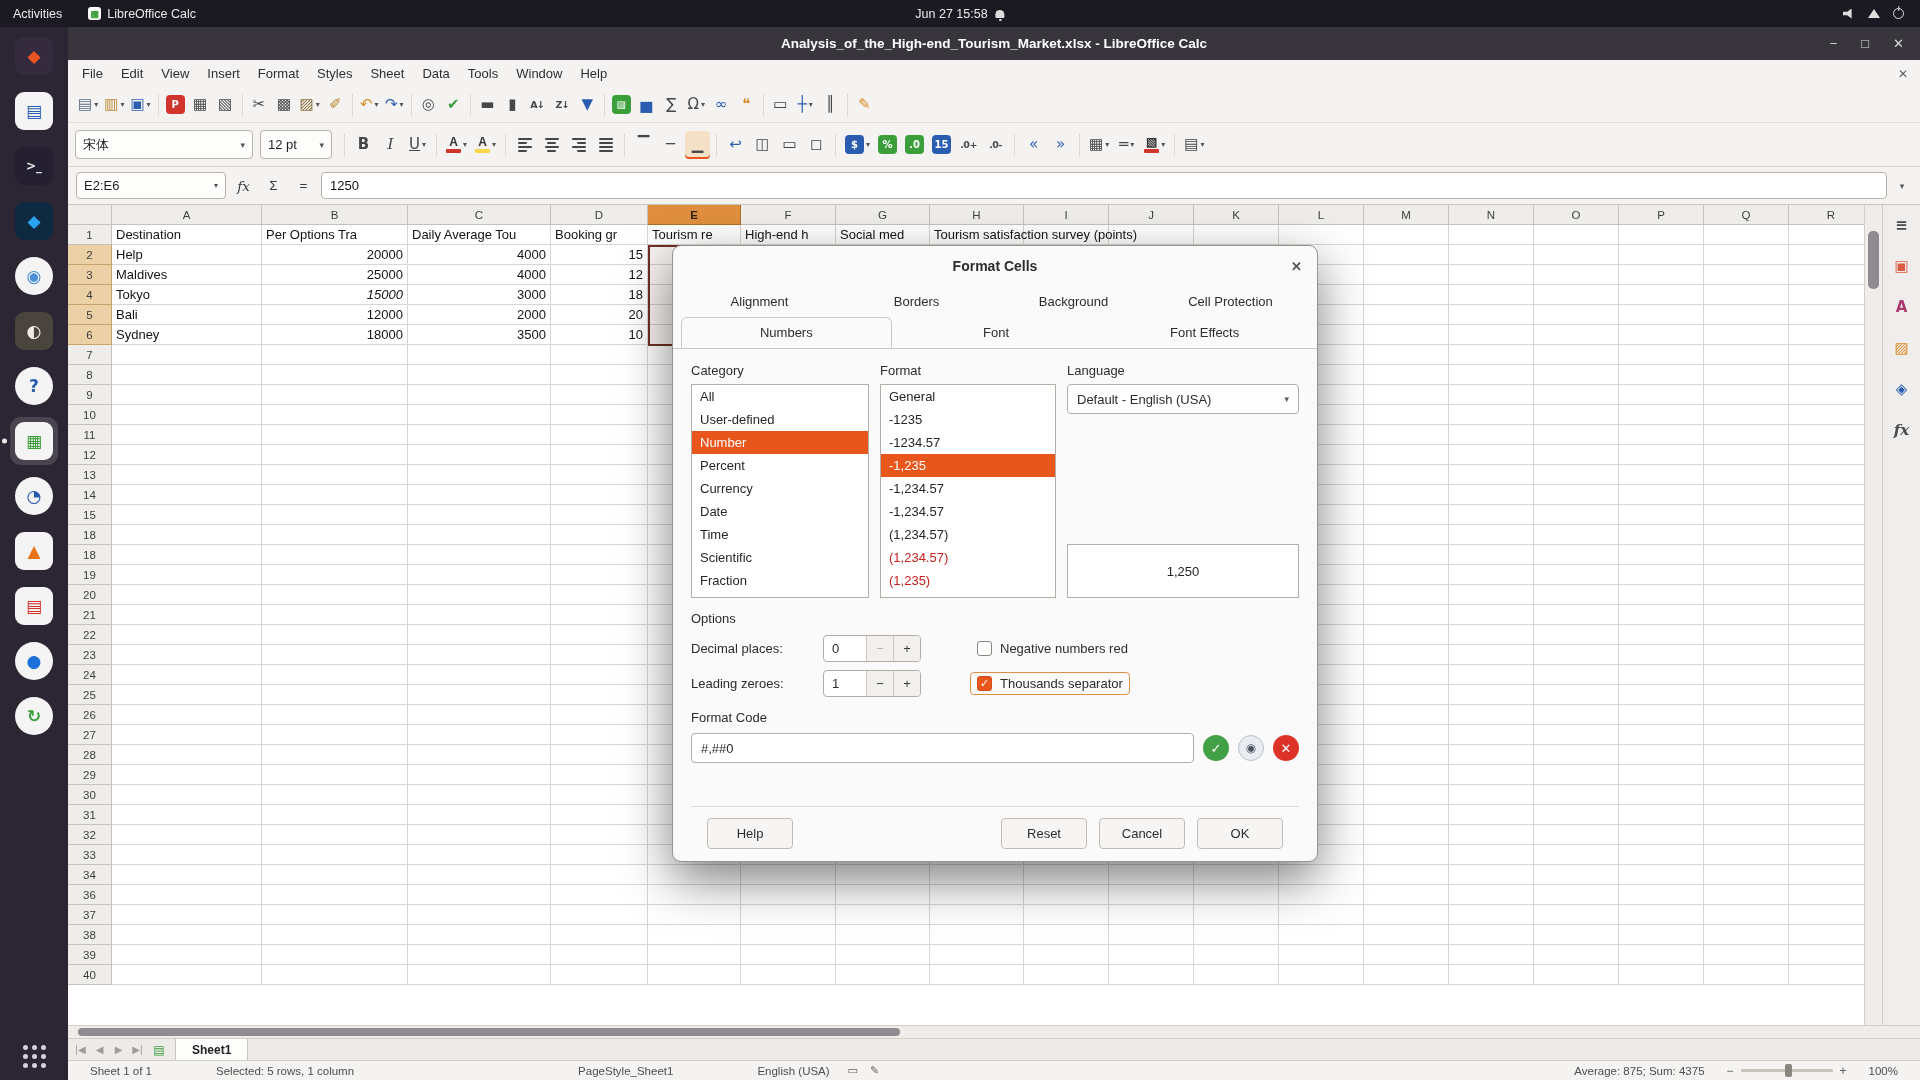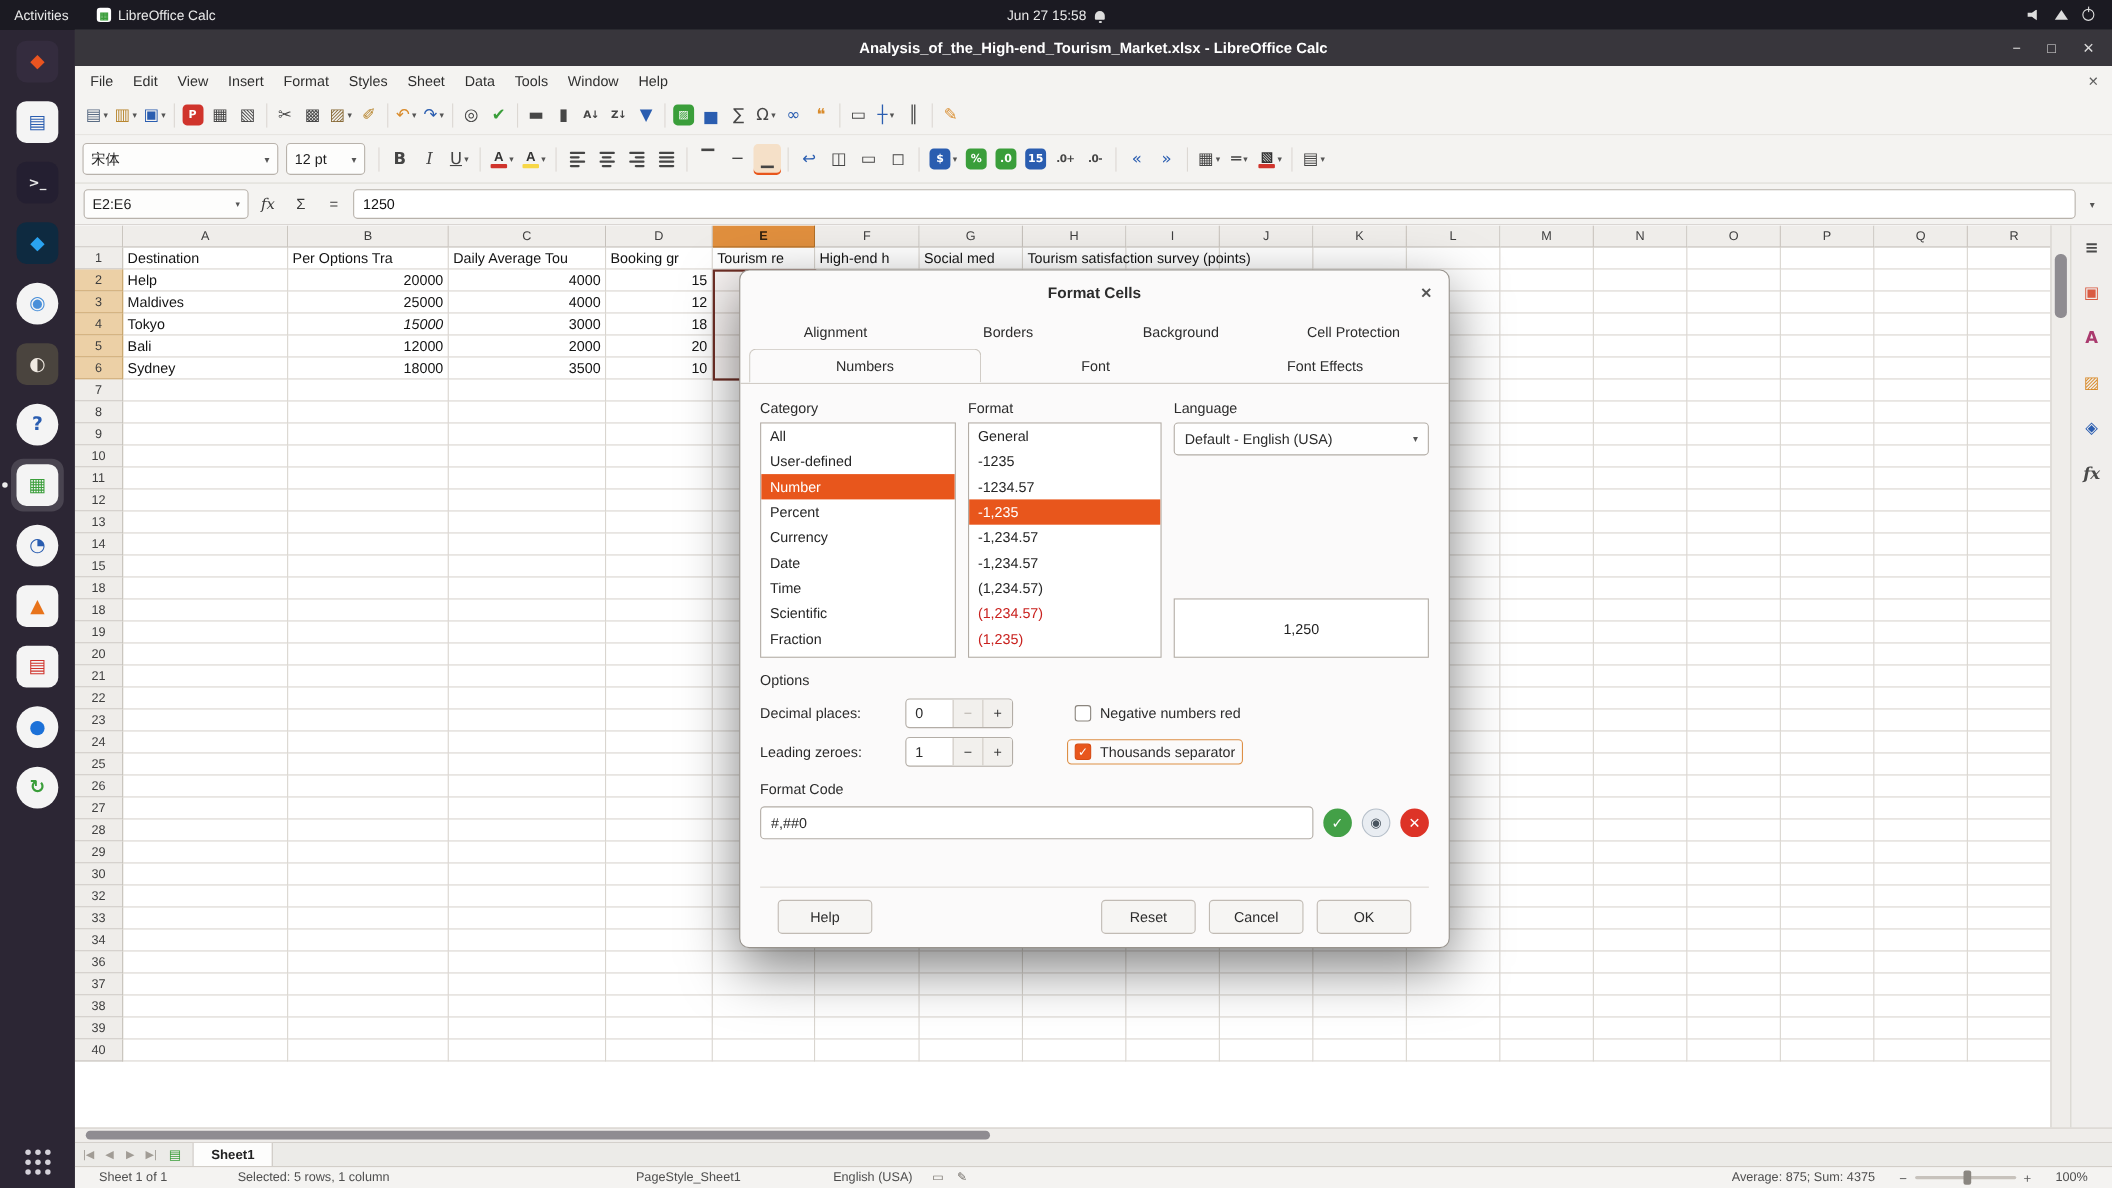--- a/index.html
+++ b/index.html
@@ -1156,20 +1156,41 @@
             <div class="cell" style="width: 85px;"></div>
             <div class="cell" style="width: 85px;"></div>
             <div class="cell" style="width: 85px;"></div>
             <div class="cell" style="width: 85px;"></div>
             <div class="cell" style="width: 85px;"></div>
             <div class="cell" style="width: 85px;"></div>
             <div class="cell" style="width: 85px;"></div>
             <div class="cell" style="width: 85px;"></div>
           </div>
           <div class="gr">
+            <div class="rh">31</div>
+            <div class="cell" style="width: 150px;"></div>
+            <div class="cell" style="width: 146px;"></div>
+            <div class="cell" style="width: 143px;"></div>
+            <div class="cell" style="width: 97px;"></div>
+            <div class="cell" style="width: 93px;"></div>
+            <div class="cell" style="width: 95px;"></div>
+            <div class="cell" style="width: 94px;"></div>
+            <div class="cell" style="width: 94px;"></div>
+            <div class="cell" style="width: 85px;"></div>
+            <div class="cell" style="width: 85px;"></div>
+            <div class="cell" style="width: 85px;"></div>
+            <div class="cell" style="width: 85px;"></div>
+            <div class="cell" style="width: 85px;"></div>
+            <div class="cell" style="width: 85px;"></div>
+            <div class="cell" style="width: 85px;"></div>
+            <div class="cell" style="width: 85px;"></div>
+            <div class="cell" style="width: 85px;"></div>
+            <div class="cell" style="width: 85px;"></div>
+          </div>
+          <div class="gr">
             <div class="rh">32</div>
             <div class="cell" style="width: 150px;"></div>
             <div class="cell" style="width: 146px;"></div>
             <div class="cell" style="width: 143px;"></div>
             <div class="cell" style="width: 97px;"></div>
             <div class="cell" style="width: 93px;"></div>
             <div class="cell" style="width: 95px;"></div>
             <div class="cell" style="width: 94px;"></div>
             <div class="cell" style="width: 94px;"></div>
             <div class="cell" style="width: 85px;"></div>

